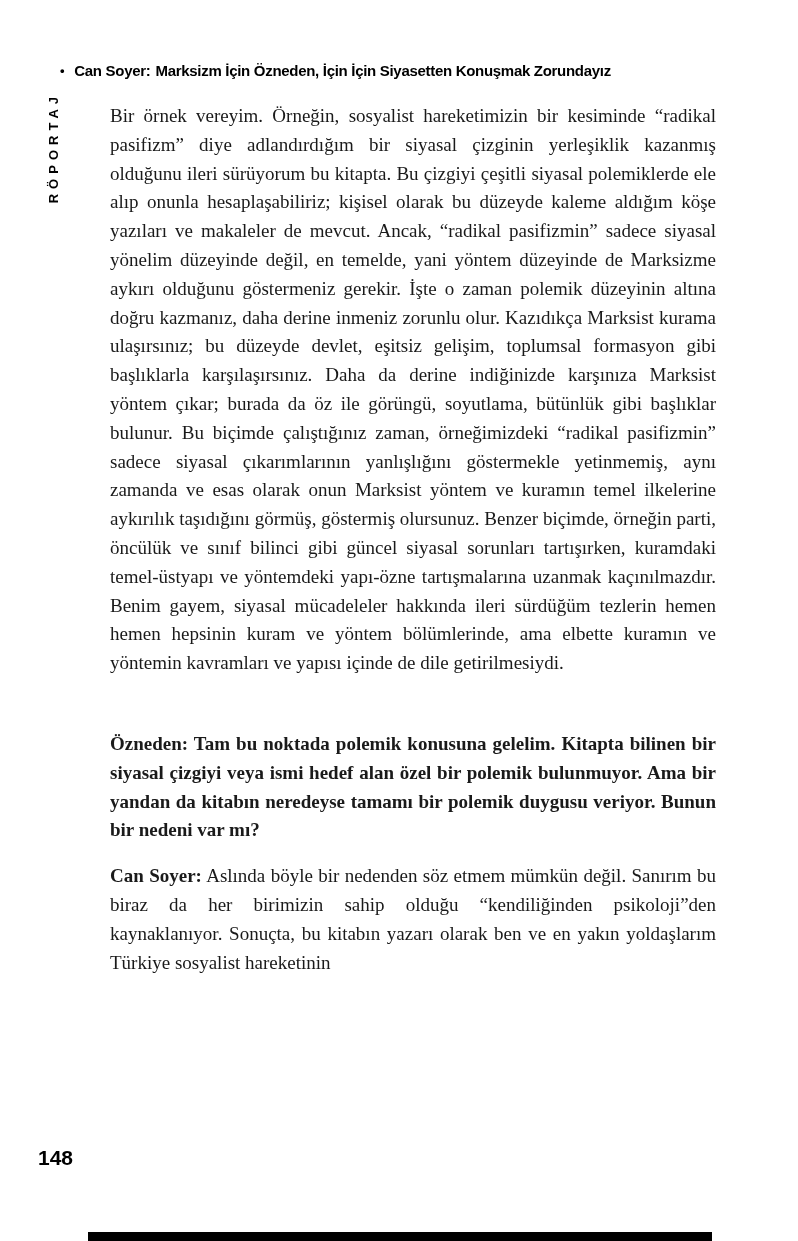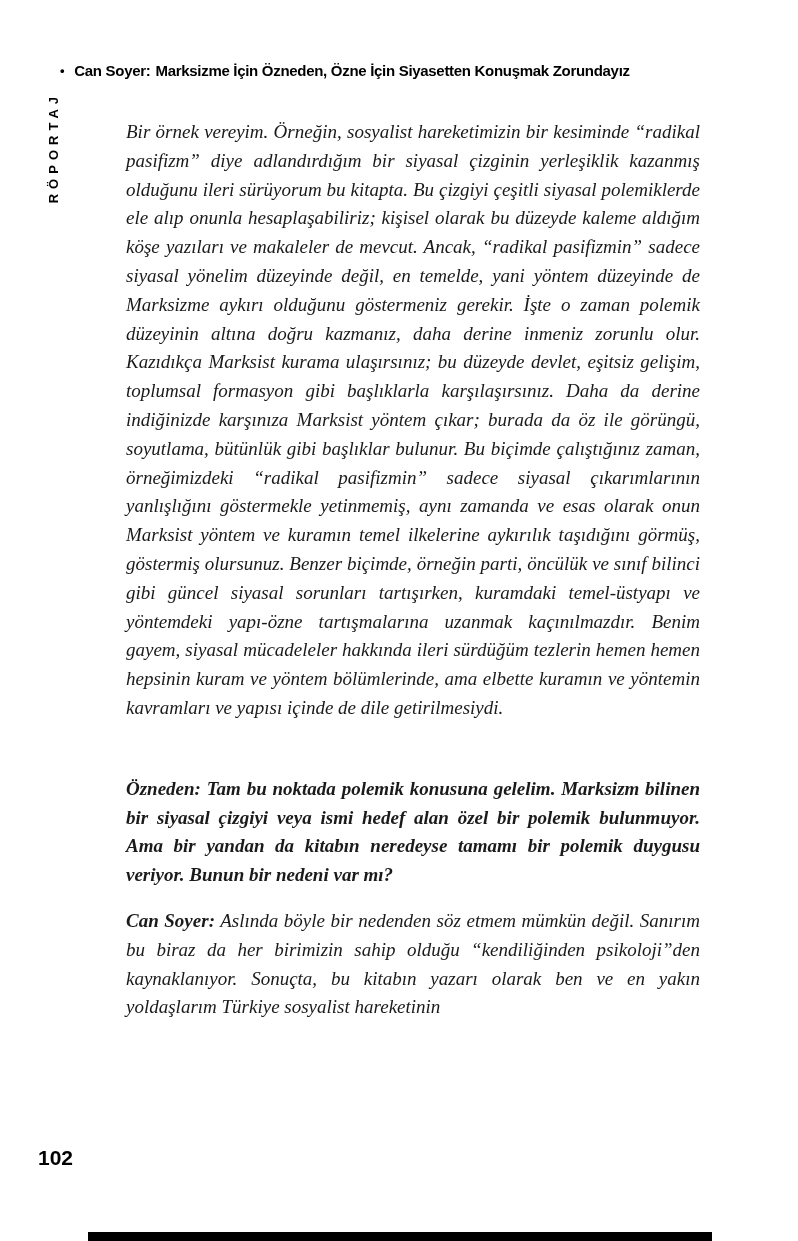--- a/index.html
+++ b/index.html
@@ -54,21 +54,21 @@
   
   .body-col {
     position: absolute;
     left: 110px;
     top: 102px;
     width: 606px;
     text-align: justify;
     font-size: 19px;
     line-height: 28.8px;
   }
-  .body-col p { margin: 16px; font-style: italic; }
+  .body-col p { margin: 0; }
   .para-question {
     margin-top: 52px !important;
     font-weight: 700;
   }
   .para-answer {
     margin-top: 17px !important;
   }
   .lead-bold { font-weight: 700; }
 
   
@@ -93,30 +93,30 @@
   }
 </style>
 </head>
 <body>
 
 <div class="page">
 
   <div class="header">
     <span class="bullet">•</span>
     <span class="author">Can Soyer:</span>
-    <span class="title">Marksizme İçin Özneden, Özne İçin Siyasetten Konuşmak Zorundayız</span>
+    <span class="title">Marksizm İçin Özneden, İçin İçin Siyasetten Konuşmak Zorundayız</span>
   </div>
 
   <div class="side-label">RÖPORTAJ</div>
 
   <div class="body-col">
     <p class="para1">Bir örnek vereyim. Örneğin, sosyalist hareketimizin bir kesiminde “radikal pasifizm” diye adlandırdığım bir siyasal çizginin yerleşiklik kazanmış olduğunu ileri sürüyorum bu kitapta. Bu çizgiyi çeşitli siyasal polemiklerde ele alıp onunla hesaplaşabiliriz; kişisel olarak bu düzeyde kaleme aldığım köşe yazıları ve makaleler de mevcut. Ancak, “radikal pasifizmin” sadece siyasal yönelim düzeyinde değil, en temelde, yani yöntem düzeyinde de Marksizme aykırı olduğunu göstermeniz gerekir. İşte o zaman polemik düzeyinin altına doğru kazmanız, daha derine inmeniz zorunlu olur. Kazıdıkça Marksist kurama ulaşırsınız; bu düzeyde devlet, eşitsiz gelişim, toplumsal formasyon gibi başlıklarla karşılaşırsınız. Daha da derine indiğinizde karşınıza Marksist yöntem çıkar; burada da öz ile görüngü, soyutlama, bütünlük gibi başlıklar bulunur. Bu biçimde çalıştığınız zaman, örneğimizdeki “radikal pasifizmin” sadece siyasal çıkarımlarının yanlışlığını göstermekle yetinmemiş, aynı zamanda ve esas olarak onun Marksist yöntem ve kuramın temel ilkelerine aykırılık taşıdığını görmüş, göstermiş olursunuz. Benzer biçimde, örneğin parti, öncülük ve sınıf bilinci gibi güncel siyasal sorunları tartışırken, kuramdaki temel-üstyapı ve yöntemdeki yapı-özne tartışmalarına uzanmak kaçınılmazdır. Benim gayem, siyasal mücadeleler hakkında ileri sürdüğüm tezlerin hemen hemen hepsinin kuram ve yöntem bölümlerinde, ama elbette kuramın ve yöntemin kavramları ve yapısı içinde de dile getirilmesiydi.</p>
 
-    <p class="para-question"><span class="lead-bold">Özneden:</span><span> Tam bu noktada polemik konusuna gelelim. Marksizm bilinen bir siyasal çizgiyi veya ismi hedef alan özel bir polemik bulunmuyor. Ama bir yandan da kitabın neredeyse tamamı bir polemik duygusu veriyor. Bunun bir nedeni var mı?</span></p>
+    <p class="para-question"><span class="lead-bold">Özneden:</span><span> Tam bu noktada polemik konusuna gelelim. Kitapta bilinen bir siyasal çizgiyi veya ismi hedef alan özel bir polemik bulunmuyor. Ama bir yandan da kitabın neredeyse tamamı bir polemik duygusu veriyor. Bunun bir nedeni var mı?</span></p>
 
     <p class="para-answer"><span class="lead-bold">Can Soyer:</span><span> Aslında böyle bir nedenden söz etmem mümkün değil. Sanırım bu biraz da her birimizin sahip olduğu “kendiliğinden psikoloji”den kaynaklanıyor. Sonuçta, bu kitabın yazarı olarak ben ve en yakın yoldaşlarım Türkiye sosyalist hareketinin</span></p>
   </div>
 
-  <div class="page-number">102</div>
+  <div class="page-number">148</div>
 
   <div class="edge-bar"></div>
 
 </div>
 
 </body></html>

